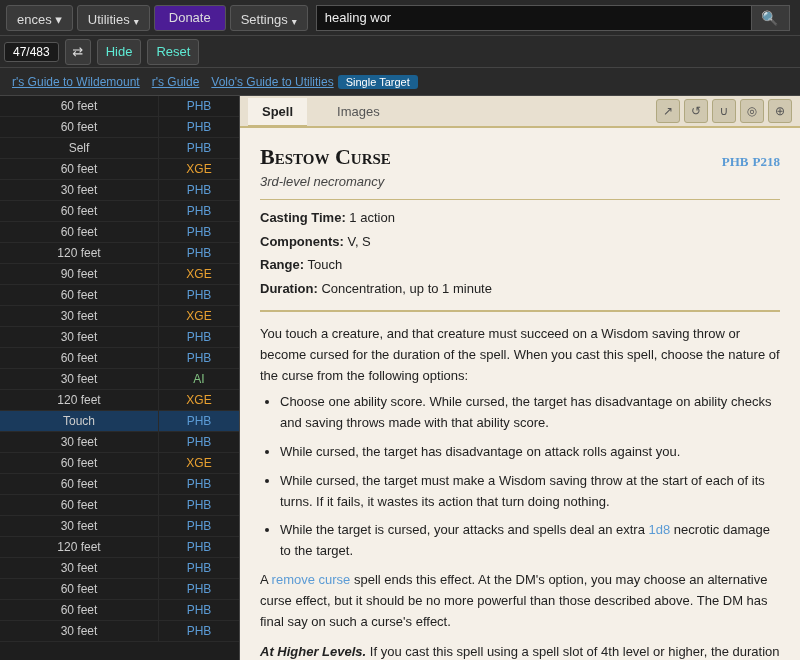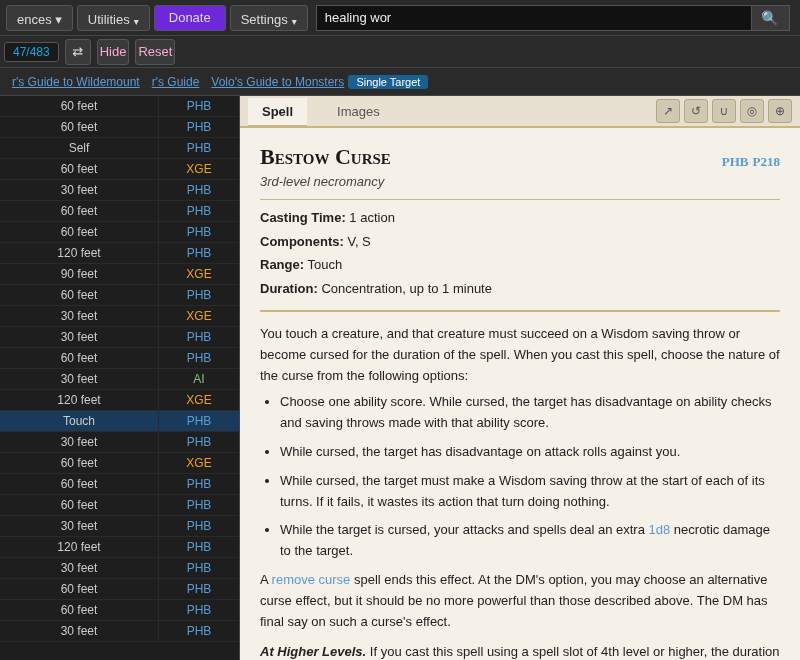--- a/index.html
+++ b/index.html
@@ -30,21 +30,21 @@
       padding: 3px 10px;
       cursor: pointer;
       border-radius: 3px;
       font-size: 13px;
       display: flex;
       align-items: flex-end;
       gap: 4px;
       height: 26px;
     }
     .nav-btn-donate {
-      background: #6d28d9;
+      background: #4c1d95;
       border: 1px solid #555;
       color: #ddd;
       padding: 3px 14px;
       cursor: pointer;
       border-radius: 3px;
       font-size: 13px;
       height: 26px;
     }
     .search-container {
       display: flex;
@@ -79,43 +79,43 @@
       align-items: center;
       background: #2a2a2a;
       border-bottom: 1px solid #444;
       height: 32px;
       padding: 0 4px;
       gap: 6px;
     }
     .count-badge {
       background: #1a1a1a;
       border: 1px solid #555;
-      color: #0ea5e9;
+      color: #ffffff;
       padding: 2px 8px;
       border-radius: 3px;
       font-size: 12px;
     }
     .icon-btn {
       background: #3a3a3a;
       border: 1px solid #555;
       color: #ddd;
       width: 26px;
       height: 26px;
       cursor: pointer;
       border-radius: 3px;
       display: flex;
       align-items: center;
       justify-content: center;
       font-size: 13px;
     }
     .text-btn {
       background: #3a3a3a;
       border: 1px solid #555;
-      color: #f9a8d4;
-      padding: 2px 2px;
+      color: #5eead4;
+      padding: 2px 8px;
       cursor: pointer;
       border-radius: 3px;
       font-size: 13px;
       height: 26px;
     }
 
     
     #third-row {
       display: flex;
       align-items: center;
@@ -349,21 +349,21 @@
 <div id="second-row">
   <span class="count-badge">47/483</span>
   <button class="icon-btn">⇄</button>
   <button class="text-btn">Hide</button>
   <button class="text-btn">Reset</button>
 </div>
 
 <div id="third-row">
   <span class="breadcrumb-link">r's Guide to Wildemount</span>
   <span class="breadcrumb-link">r's Guide</span>
-  <span class="breadcrumb-link">Volo's Guide to Monsters</span>
+  <span class="breadcrumb-link">Volo's Guide to Utilities</span>
   <span class="tag-badge">Single Target</span>
 </div>
 
 <div id="main">
 
   <div id="left-panel">
     <div id="list-rows">
     <div class="list-row">
           <div class="list-cell">60 feet</div>
           <div class="list-cell source-phb">PHB</div>

